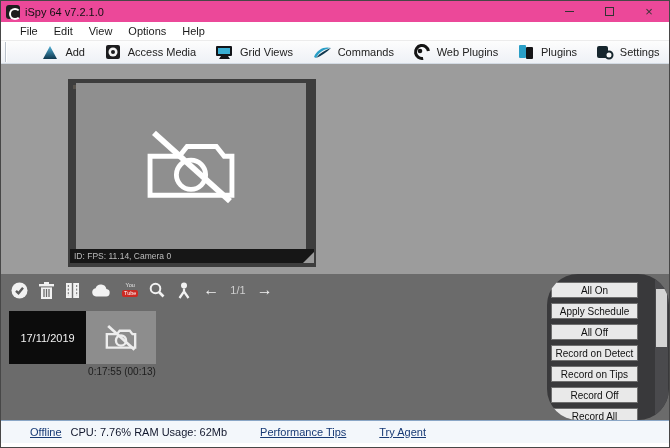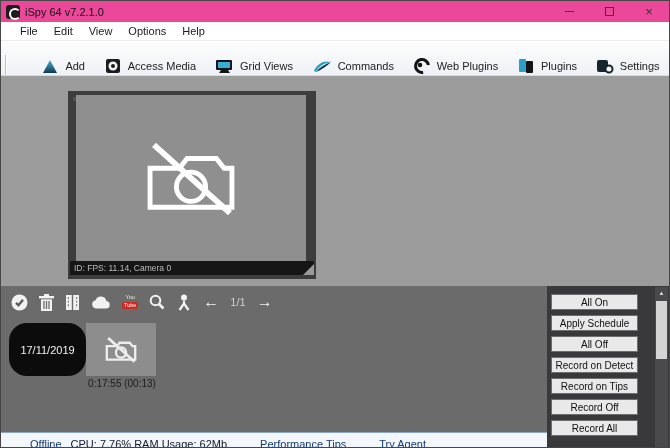--- a/index.html
+++ b/index.html
@@ -15,21 +15,21 @@
   .app-icon::after { content:""; position:absolute; left:3px; top:3px; width:8px; height:8px; border:2px solid #fff; border-radius:50%; border-right-color:transparent; }
   .title-text { font-size:11px; color:#111; }
   .win-controls { margin-left:auto; display:flex; height:100%; }
   .win-btn { width:40px; height:100%; display:flex; align-items:center; justify-content:center; color:#333; font-size:13px; }
   .min-glyph { width:9px; height:1px; background:#333; display:block; }
   .max-glyph { width:9px; height:9px; border:1px solid #333; display:block; }
   
   .menubar { height:18px; display:flex; align-items:flex-start; background:#fff; font-size:11px; color:#1a1a1a; padding-left:11px; }
   .menu-item { padding:0 8px; line-height:18px; }
   
-  .toolbar { height:36px; display:flex; align-items:flex-end; background:linear-gradient(#fdfdfd,#eef1f6); border-top:1px solid #ececec; border-bottom:1px solid #d3dbe4;gap:20px; }
+  .toolbar { height:24px; display:flex; align-items:center; background:linear-gradient(#fdfdfd,#eef1f6); border-top:1px solid #ececec; border-bottom:1px solid #d3dbe4;gap:20px; }
   .grip { width:2px; height:20px; border-left:1px solid #b9c1cb; border-right:1px solid #ffffff; margin:0 5px 0 4px; }
   .tb-row { flex:1; display:flex; justify-content:space-around; align-items:center; }
   .tb-item { display:flex; align-items:center; gap:6px; font-size:11px; color:#222; }
   .tb-item svg { display:block; }
   
   .main-area { position:relative; height:210px; background:#9c9c9c; }
   .camera-panel { position:absolute; left:67px; top:15px; width:248px; height:188px; background:#3d3d3d; }
   .camera-inner { position:absolute; left:8px; top:4px; right:10px; bottom:18px; background:#8f8f8f; display:flex; align-items:center; justify-content:center; }
   .camera-title-marks { position:absolute; left:5px; top:6px; width:56px; height:4px;
     background:repeating-linear-gradient(90deg,#57524c 0 5px, rgba(0,0,0,0) 5px 8px); }
@@ -37,24 +37,24 @@
   .camera-resize-grip { position:absolute; right:0; bottom:0; width:0; height:0; border-left:11px solid transparent; border-bottom:11px solid #9a9a9a; }
   
   .media-panel { position:relative; height:146px; background:#6b6b6b; }
   .media-toolbar { position:absolute; left:10px; top:5px; height:22px; display:flex; align-items:center; gap:11px; }
   .mt-icon { display:flex; align-items:center; justify-content:center; }
   .arrow-glyph { color:#f2f2f2; font-size:16px; font-weight:bold; line-height:20px; }
   .page-indicator { color:#cfcfcf; font-size:11px; }
   .yt-icon { display:flex; flex-direction:column; align-items:center; line-height:1; }
   .yt-top { color:#e8e8e8; font-size:5.5px; }
   .yt-box { background:#cc2a23; border-radius:2px; color:#fff; font-size:5.5px; padding:1px 2px; margin-top:1px; }
-  .thumb-date { position:absolute; left:8px; top:37px; width:77px; height:53px; background:#0c0c0c; color:#f2f2f2; font-size:11px; display:flex; align-items:center; justify-content:center;border-radius:18px; }
+  .thumb-date { position:absolute; left:8px; top:37px; width:77px; height:53px; background:#0c0c0c; color:#f2f2f2; font-size:11px; display:flex; align-items:center; justify-content:center; }
   .thumb-clip { position:absolute; left:85px; top:37px; width:70px; height:53px; background:#8d8d8d; display:flex; align-items:center; justify-content:center; }
   .thumb-caption { position:absolute; left:75px; top:92px; width:92px; text-align:center; color:#1d1d1d; font-size:10px; }
-  .side-panel { position:absolute; right:0; top:0; width:122px; height:170px; background:#39393b; overflow:hidden; }
+  .side-panel { position:absolute; right:0; top:0; width:122px; height:146px; background:#39393b; overflow:hidden;border-radius:31px; }
   .side-buttons { position:absolute; left:4px; top:8px; width:87px; }
   .side-btn { height:16px; margin-bottom:5px; background:#e9e9e9; border:1px solid #6e6e6e; color:#101010; font-size:10px; display:flex; align-items:center; justify-content:center; }
   .scrollbar { position:absolute; right:1px; top:1px; bottom:1px; width:13px; background:#4a4a4d; }
   .scroll-arrow { position:absolute; left:0; width:13px; height:12px; display:flex; align-items:center; justify-content:center; color:#dedede; font-size:6px; }
   .scroll-up { top:0; } .scroll-down { bottom:0; }
   .scroll-thumb { position:absolute; left:1px; top:14px; width:11px; height:58px; background:#d4d4d4; }
   
   .statusbar { height:23px; background:#f3f7fb; border-top:1px solid #8aa6c6; display:flex; align-items:center; padding:0 5px; gap:9px; font-size:11px; }
   .status-link { color:#173a75; text-decoration:underline;margin-left:24px; }
   .status-text { color:#12182e; }

